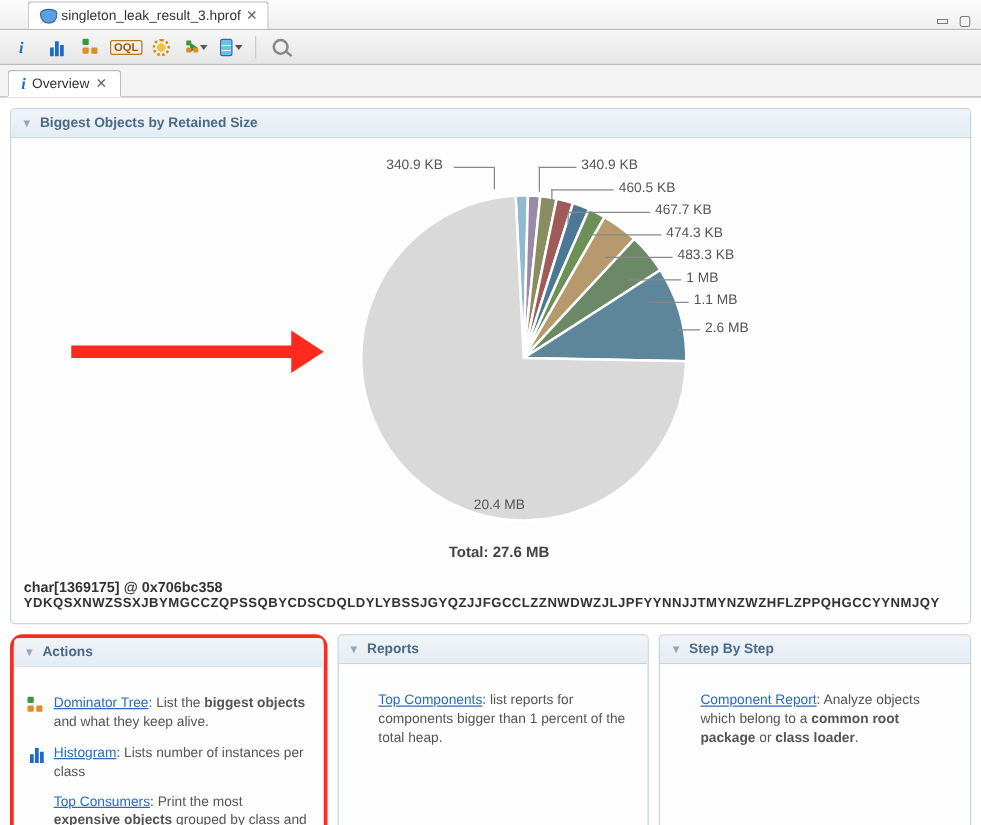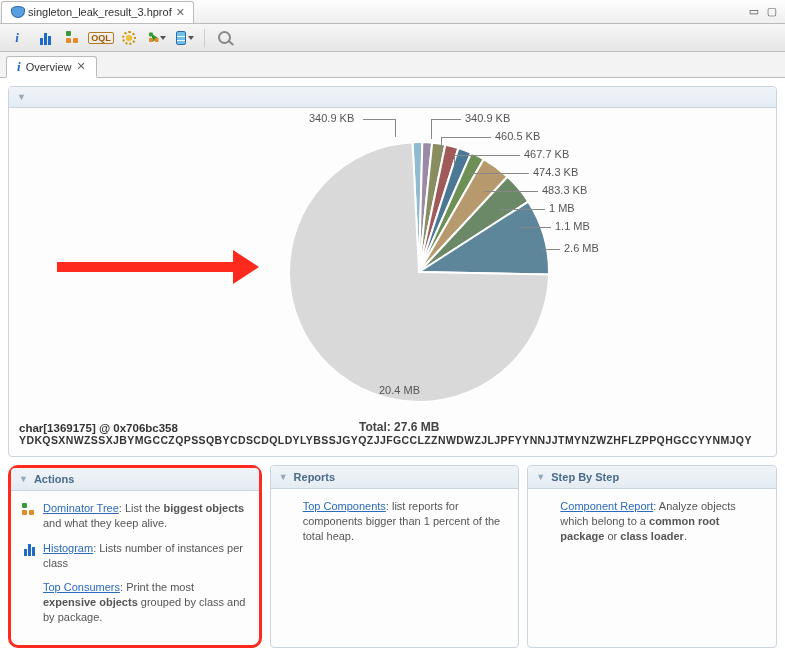--- a/index.html
+++ b/index.html
@@ -8,25 +8,25 @@
     font-family: "Helvetica Neue", Arial, sans-serif;
     font-size: 11px;
     background: #fff;
     width: 785px;
     height: 660px;
     overflow: hidden;
     color: #333;
   }
   .editor-tabs {
     display: flex;
-    align-items: center;
+    align-items: flex-end;
     height: 24px;
     background: linear-gradient(#fdfdfd, #efefef);
     border-bottom: 1px solid #bbb;
-    padding-left: 1px;
+    padding-left: 22px;
   }
   .editor-tab {
     display: flex;
     align-items: center;
     gap: 4px;
     background: #fff;
     border: 1px solid #bbb;
     border-bottom: none;
     height: 22px;
     padding: 0 8px;
@@ -108,21 +108,21 @@
     display:flex; align-items:center; gap:6px;
     padding:5px 8px;
     background: linear-gradient(#f0f4f8, #e4ecf3);
     border-bottom:1px solid #c8d4e0;
     color:#4a6a8a;
     font-weight:bold;
     font-size:11px;
     border-radius:4px 4px 0 0;
   }
   .twist { font-size:9px; color:#94a8bd; }
-  .section-body { padding:4px 10px 10px; position:relative; }
+  .section-body { padding:16px 10px 10px; position:relative; }
 
   .chart-area {
     position:relative;
     height:310px;
   }
   .arrow {
     position:absolute;
     left:38px; top:150px;
     width:180px; height:10px; background:#ff2a1e;
   }
@@ -160,21 +160,21 @@
     font-size:12px;
     color:#444;
   }
   .big-size-label {
     position:absolute;
     left:360px; top:272px;
     font-size:11px;
     color:#555;
   }
 
-  .details-block { font-size:11.5px; }
+  .details-block { margin-top:28px; font-size:11.5px; }
   .details-block .l1 { font-weight:bold; }
   .details-block .l2 { font-weight:bold; letter-spacing:0.4px; word-spacing:-0.3px; font-size:10.5px;}
   .details-block .l3 { margin-top:3px; }
   .details-block .l3 b { font-weight:bold; }
 
   .three-col {
     display:flex;
     gap:8px;
   }
   .three-col .section { flex:1 1 0; }
@@ -267,20 +267,21 @@
     <span>Overview</span>
     <span class="close-x">✕</span>
   </div>
 </div>
 
 <div class="content">
 
   <div class="section">
     <div class="section-head">
       <span class="twist">▼</span>
+      <span>Biggest Objects by Retained Size</span>
     </div>
     <div class="section-body">
       <div class="chart-area">
 
         <div class="arrow"></div>
 
         <div class="pie-wrap">
           <svg class="pie" viewBox="-140 -140 280 280" id="pieSvg">
               <path d="M 0 0 L -6.49729200518818 -129.83753385134563 A 130 130 0 0 1 3.351812381571691 -129.95678263853233 Z" fill="#8fbad0" stroke="#fff" stroke-width="2"></path>
               <path d="M 0 0 L 3.351812381571691 -129.95678263853233 A 130 130 0 0 1 13.18167477157447 -129.32997893070439 Z" fill="#9a8aa5" stroke="#fff" stroke-width="2"></path>

